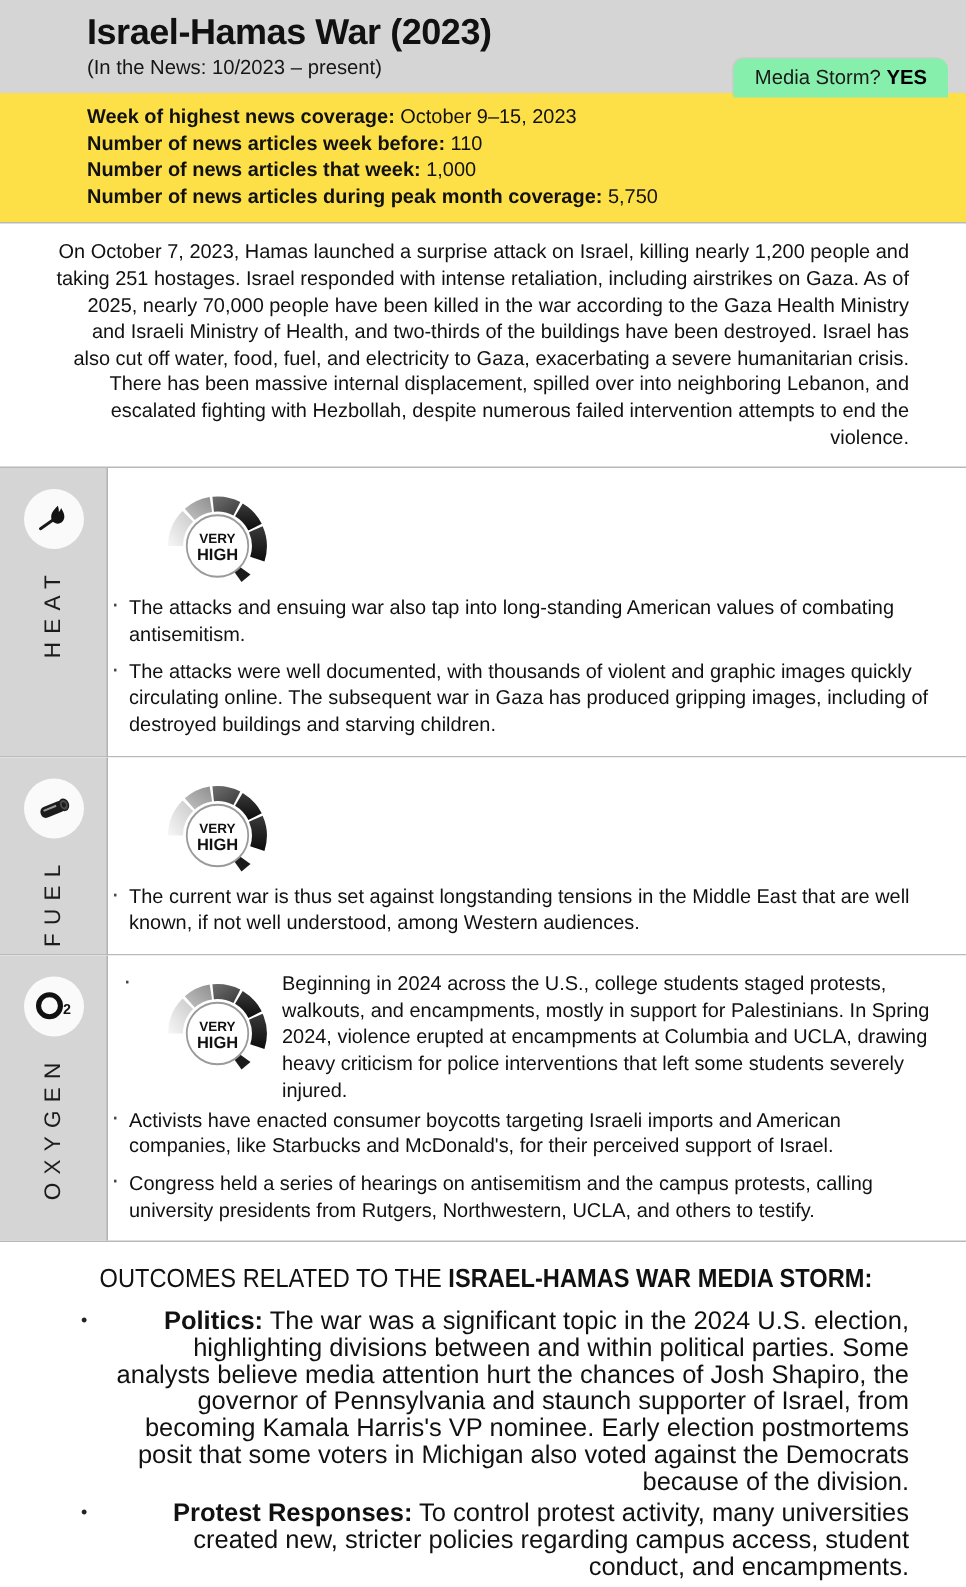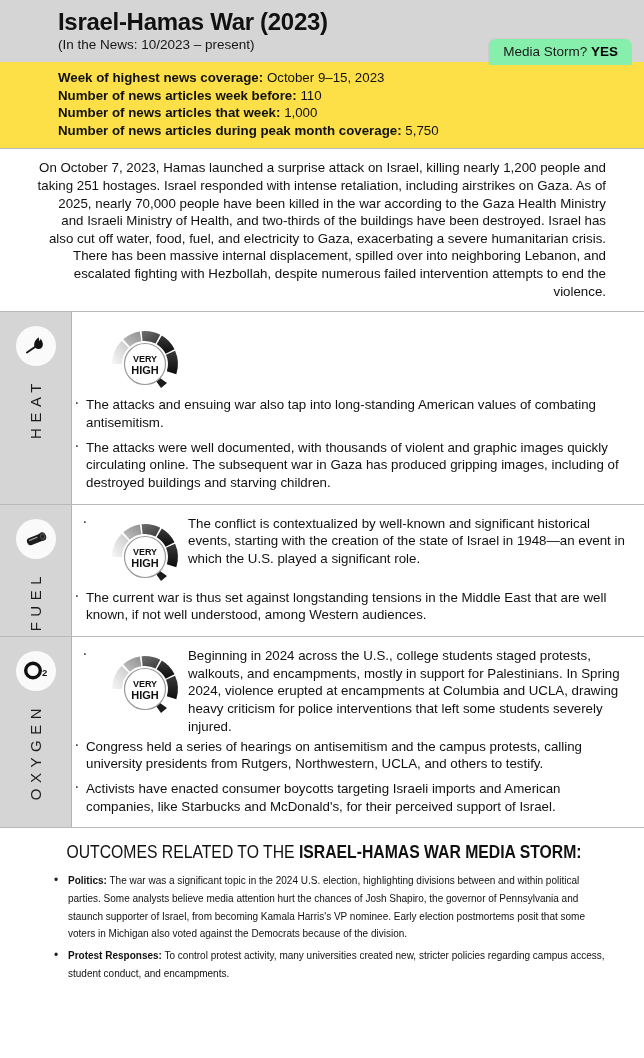--- a/index.html
+++ b/index.html
@@ -167,24 +167,25 @@
     transform: scaleX(0.9);
     transform-origin: center;
     margin-bottom: 9px;
     white-space: nowrap;
   }
   .outcomes-head .strong { font-weight: bold; }
   .outcomes ul { list-style: none; padding-left: 16px; }
   .outcomes ul li {
     position: relative;
     padding-left: 14px;
-    font-size: 10px;
+    font-size: 17px;
     line-height: 17.7px;
     margin-bottom: 4px;
     color: #111;
+    text-align: right;
   }
   .outcomes ul li::before {
     content: "\2022";
     position: absolute;
     left: 0px;
     top: 0px;
     font-size: 12px;
     line-height: 17.7px;
     color: #222;
   }
@@ -310,23 +311,20 @@
               <path d="M -3.4 -32.8 A 33 33 0 0 1 15.2 -29.3 L 10.6 -20.4 A 23 23 0 0 0 -2.4 -22.9 Z" fill="url(#gseg3a)"></path>
               <path d="M 16.8 -28.4 A 33 33 0 0 1 29.5 -14.8 L 20.6 -10.3 A 23 23 0 0 0 11.7 -19.8 Z" fill="url(#gseg4a)"></path>
               <path d="M 30.1 -13.2 A 33 33 0 0 1 31.3 10.3 L 21.8 7.2 A 23 23 0 0 0 21 -9.2 Z" fill="url(#gseg4a)"></path>
               <path d="M 2.5 5 L 22 19 L 16 24 Z" fill="#1b1b1b"></path>
               <circle cx="0" cy="0" r="20.5" fill="#ffffff" stroke="#9a9a9a" stroke-width="1.2"></circle>
               <text x="0" y="-2" text-anchor="middle" font-family="Liberation Sans, sans-serif" font-size="9" font-weight="bold" fill="#111">VERY</text>
               <text x="0" y="9.5" text-anchor="middle" font-family="Liberation Sans, sans-serif" font-size="11" font-weight="bold" fill="#111">HIGH</text>
             </g>
           </svg>
         </div>
-        <ul class="bullets">
-          <li>The conflict is contextualized by well-known and significant historical events, starting with the creation of the state of Israel in 1948—an event in which the U.S. played a significant role.</li>
-        </ul>
       </div>
       <ul class="bullets rest-block">
         <li>The current war is thus set against longstanding tensions in the Middle East that are well known, if not well understood, among Western audiences.</li>
       </ul>
     </div>
   </div>
 
   <div class="rule"></div>
 
   <div class="section">
@@ -354,22 +352,22 @@
               <text x="0" y="-2" text-anchor="middle" font-family="Liberation Sans, sans-serif" font-size="9" font-weight="bold" fill="#111">VERY</text>
               <text x="0" y="9.5" text-anchor="middle" font-family="Liberation Sans, sans-serif" font-size="11" font-weight="bold" fill="#111">HIGH</text>
             </g>
           </svg>
         </div>
         <ul class="bullets">
           <li>Beginning in 2024 across the U.S., college students staged protests, walkouts, and encampments, mostly in support for Palestinians. In Spring 2024, violence erupted at encampments at Columbia and UCLA, drawing heavy criticism for police interventions that left some students severely injured.</li>
         </ul>
       </div>
       <ul class="bullets rest-block">
+        <li>Activists have enacted consumer boycotts targeting Israeli imports and American companies, like Starbucks and McDonald's, for their perceived support of Israel.</li>
         <li>Congress held a series of hearings on antisemitism and the campus protests, calling university presidents from Rutgers, Northwestern, UCLA, and others to testify.</li>
-        <li>Activists have enacted consumer boycotts targeting Israeli imports and American companies, like Starbucks and McDonald's, for their perceived support of Israel.</li>
       </ul>
     </div>
   </div>
 
   <div class="rule"></div>
 
   <div class="outcomes">
     <div class="outcomes-head"><span>OUTCOMES RELATED TO THE </span><span class="strong">ISRAEL-HAMAS WAR MEDIA STORM:</span></div>
     <ul>
       <li><b>Politics:</b><span> The war was a significant topic in the 2024 U.S. election, highlighting divisions between and within political parties. Some analysts believe media attention hurt the chances of Josh Shapiro, the governor of Pennsylvania and staunch supporter of Israel, from becoming Kamala Harris's VP nominee. Early election postmortems posit that some voters in Michigan also voted against the Democrats because of the division.</span></li>

